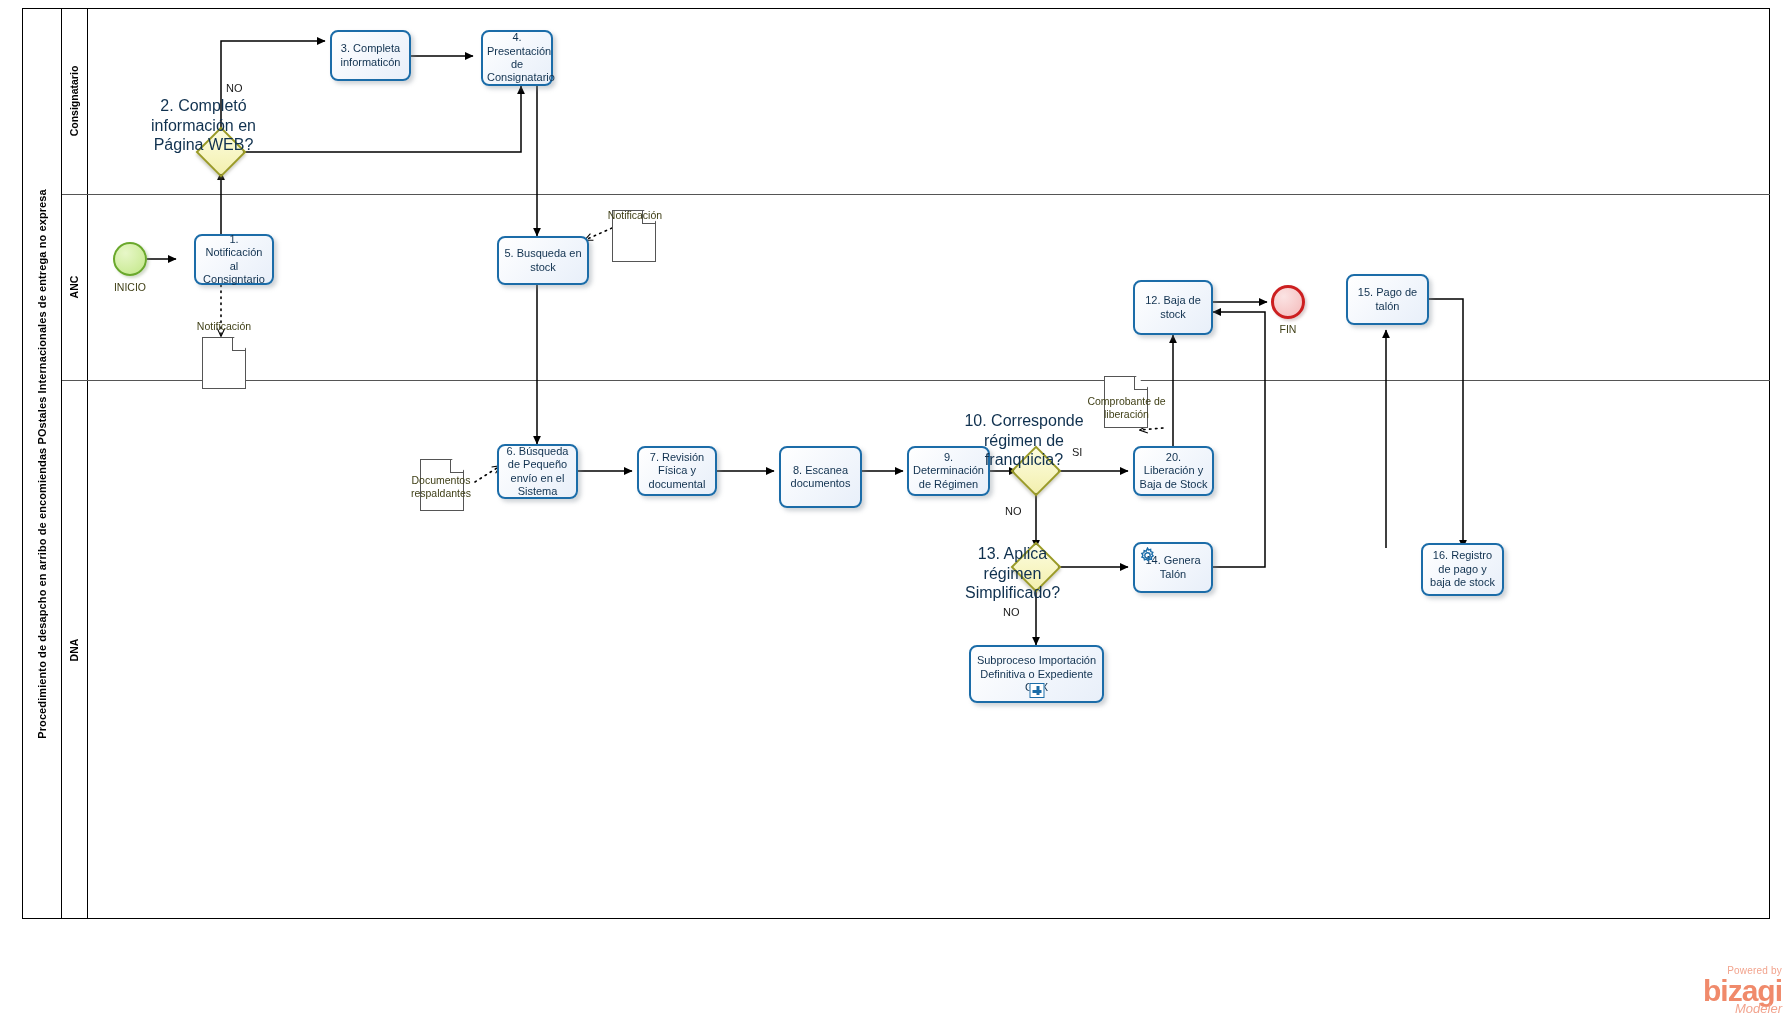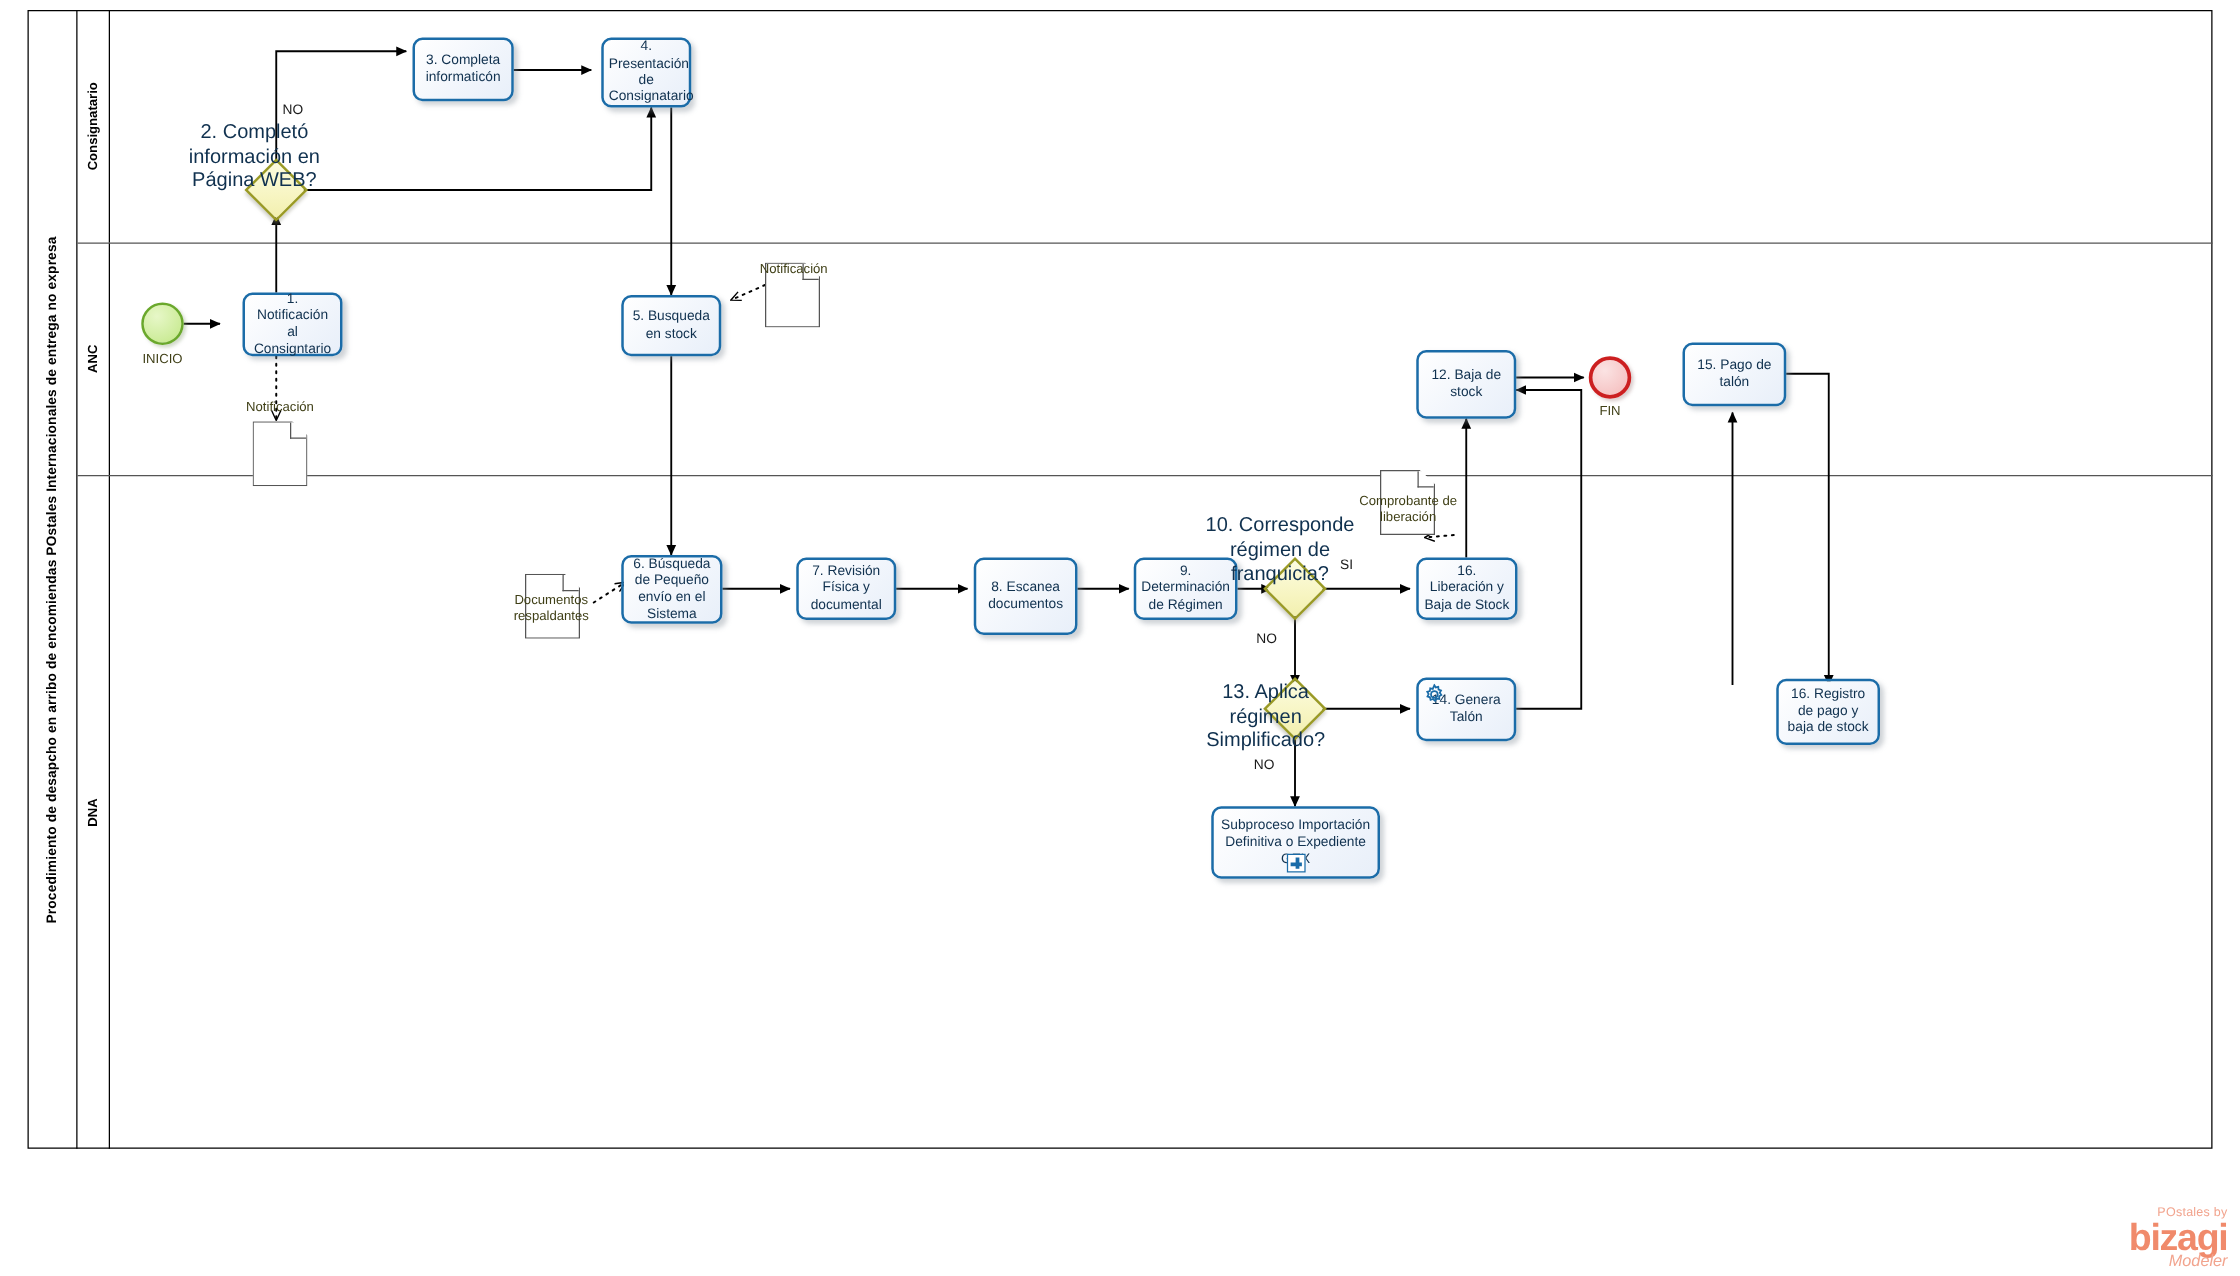--- a/index.html
+++ b/index.html
@@ -155,42 +155,42 @@
   </div>
 
   <div class="task" style="left:330px;top:30px;width:81px;height:51px;">
     <span class="tlabel">3. Completa informaticón</span>
   </div>
 
   <div class="task" style="left:481px;top:30px;width:72px;height:56px;">
     <span class="tlabel">4. Presentación de Consignatario</span>
   </div>
 
-  <div class="task" style="left:497px;top:236px;width:80px;height:49px;">
+  <div class="task" style="left:497px;top:236px;width:92px;height:49px;">
     <span class="tlabel">5. Busqueda en stock</span>
   </div>
 
   <div class="task" style="left:497px;top:444px;width:81px;height:55px;">
     <span class="tlabel">6.  Búsqueda de Pequeño envío en el Sistema</span>
   </div>
 
   <div class="task" style="left:637px;top:446px;width:80px;height:50px;">
     <span class="tlabel">7. Revisión Física y documental</span>
   </div>
 
   <div class="task" style="left:779px;top:446px;width:83px;height:62px;">
     <span class="tlabel">8. Escanea documentos</span>
   </div>
 
   <div class="task" style="left:907px;top:446px;width:83px;height:50px;">
     <span class="tlabel">9. Determinación de Régimen</span>
   </div>
 
   <div class="task" style="left:1133px;top:446px;width:81px;height:50px;">
-    <span class="tlabel">16. Liberación y Baja de Stock</span>
+    <span class="tlabel">20. Liberación y Baja de Stock</span>
   </div>
 
   <div class="task" style="left:1133px;top:280px;width:80px;height:55px;">
     <span class="tlabel">12. Baja de stock</span>
   </div>
 
   <div class="task" style="left:1133px;top:542px;width:80px;height:51px;">
     <svg class="gear" viewBox="0 0 24 24">
       <path fill="none" stroke="#1b6ca8" stroke-width="2" d="M12 8.2a3.8 3.8 0 1 0 0 7.6 3.8 3.8 0 0 0 0-7.6z"></path>
       <path fill="none" stroke="#1b6ca8" stroke-width="2" d="M12 1.6l1.5 2.6 2.9-.7.3 3 2.8 1.1-1.4 2.6 1.8 2.4-2.5 1.6.2 3-3-.3-1.9 2.3-2.2-2-2.8 1-.7-2.9-2.8-1 1.3-2.7-1.5-2.6 2.9-.8.4-3 2.9.6z"></path>
@@ -239,18 +239,18 @@
       <div class="fold"></div>
     </div>
   <div class="doc-label" style="left:1077px;top:395px;width:99px;">Comprobante de liberación</div>
 
   <div class="flow-lbl" style="left:226px;top:82px;">NO</div>
   <div class="flow-lbl" style="left:1072px;top:446px;">SI</div>
   <div class="flow-lbl" style="left:1005px;top:505px;">NO</div>
   <div class="flow-lbl" style="left:1003px;top:606px;">NO</div>
 
   <div class="logo">
-    <span class="pb">POstales by</span>
+    <span class="pb">Powered by</span>
     <span class="bz">bizagi</span>
     <span class="md">Modeler</span>
   </div>
 
 </div>
 
 </body></html>

